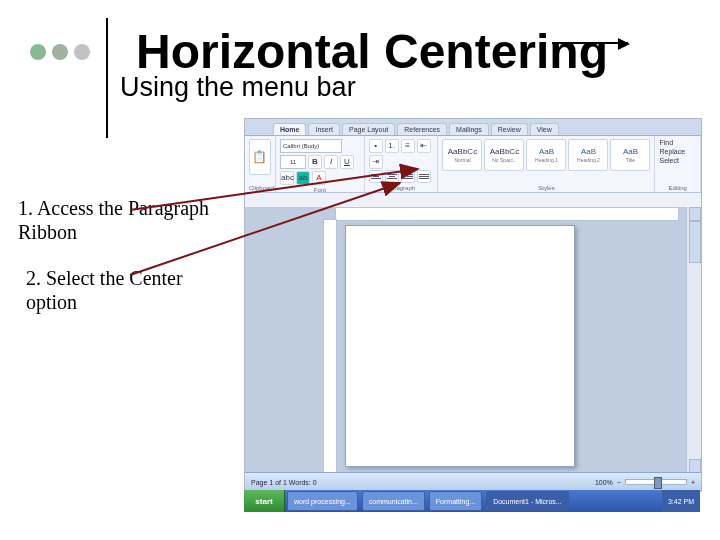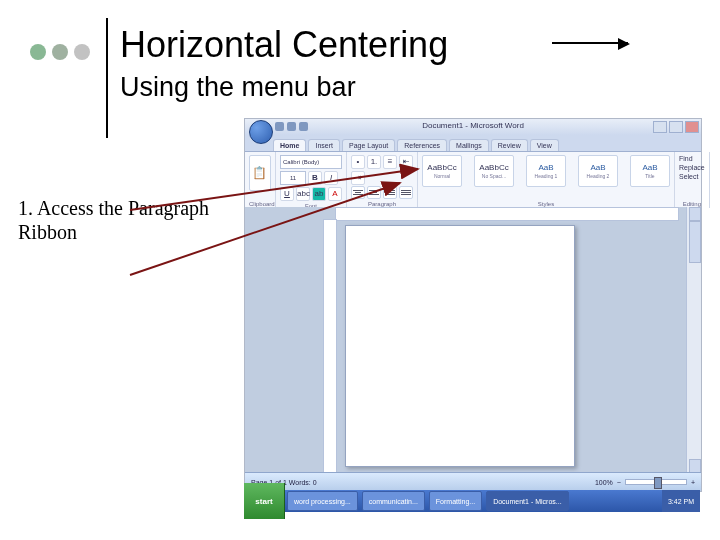--- a/index.html
+++ b/index.html
@@ -1,20 +1,20 @@
 <!DOCTYPE html>
 <html><head>
 <meta charset="utf-8">
 <style>
   html,body{margin:0;padding:0;width:720px;height:540px;background:#fff;font-family:Arial,Helvetica,sans-serif;overflow:hidden}
   .slide{position:relative;width:720px;height:540px}
   .bullets{position:absolute;left:30px;top:44px;display:flex;gap:6px}
   .bullets span{width:16px;height:16px;border-radius:50%}
   .vrule{position:absolute;left:106px;top:18px;width:2px;height:120px;background:#000}
-  .title{position:absolute;left:120px;top:24px;font-size:36px;font-weight:400;white-space:nowrap}
+  .title{position:absolute;left:136px;top:24px;font-size:48px;font-weight:700;white-space:nowrap}
   .sub{position:absolute;left:120px;top:72px;font-size:27px}
   .arrow-right{position:absolute;left:552px;top:42px;width:76px;height:0;border-top:2px solid #000}
   .arrow-right:after{content:"";position:absolute;right:-2px;top:-6px;border-left:12px solid #000;border-top:6px solid transparent;border-bottom:6px solid transparent}
   .step1{position:absolute;left:18px;top:196px;width:220px;font-family:"Times New Roman",serif;font-size:20px;line-height:1.2}
   .step2{position:absolute;left:26px;top:266px;width:200px;font-family:"Times New Roman",serif;font-size:20px;line-height:1.2}
 
   .wordwin{position:absolute;left:244px;top:118px;width:456px;height:372px;border:1px solid #b0b8c8;background:#eef2f8;font-family:"Segoe UI",Tahoma,sans-serif}
   .titlebar{height:16px;background:linear-gradient(#e8eef8,#cdd9ee);position:relative}
   .orb{position:absolute;left:4px;top:1px;width:22px;height:22px;border-radius:50%;background:radial-gradient(circle at 30% 30%,#6ea0e8,#2f5fb0);border:1px solid #1d3e78;z-index:2}
   .qat{position:absolute;left:30px;top:3px;display:flex;gap:3px}
@@ -41,42 +41,42 @@
   .parag{width:78px}
   .align{display:flex;gap:2px}
   .abtn{width:14px;height:13px;border:1px solid #c8d4e8;border-radius:2px;background:#fff;display:flex;flex-direction:column;justify-content:center;align-items:center;gap:1px;padding:1px 1px;box-sizing:border-box}
   .abtn b{display:block;height:1px;background:#556;width:100%}
   .abtn.left b:nth-child(2){width:60%}
   .abtn.center b{margin:0 auto}
   .abtn.center b:nth-child(2){width:60%}
   .abtn.right b{margin-left:auto}
   .abtn.right b:nth-child(2){width:60%}
   .stylesg{flex:1}
-  .srow{display:flex;gap:12px}
+  .srow{display:flex;gap:2px}
   .stylebox{width:38px;height:30px;border:1px solid #c8d4e8;background:#fff;border-radius:2px;font-size:8px;color:#335;display:flex;flex-direction:column;align-items:center;justify-content:center;line-height:1}
   .stylebox small{font-size:5px;color:#779;margin-top:2px}
   .editg{width:44px}
 
   .workspace{position:absolute;left:0;right:0;top:88px;bottom:18px;background:#c0cde0}
   .hruler{position:absolute;left:90px;right:22px;top:0;height:12px;background:#fff;border:1px solid #b6c3dc}
   .vruler{position:absolute;left:78px;top:12px;bottom:0;width:12px;background:#fff;border:1px solid #b6c3dc}
   .page{position:absolute;left:100px;top:18px;width:228px;height:240px;background:#fff;border:1px solid #94a3c0;box-shadow:2px 2px 4px rgba(0,0,0,.25)}
   .vscroll{position:absolute;right:0;top:0;bottom:0;width:14px;background:#e4eaf4;border-left:1px solid #b6c3dc}
   .vscroll i{position:absolute;left:2px;width:10px;background:#cdd9ee;border:1px solid #aab8d4}
   .vscroll .up{top:0;height:12px}
   .vscroll .down{bottom:0;height:12px}
   .vscroll .thumb{top:14px;height:40px}
 
   .status{position:absolute;left:0;right:0;bottom:0;height:18px;background:linear-gradient(#daeafd,#b7cdeb);border-top:1px solid #8fa6cc;font-size:7px;color:#224;display:flex;align-items:center;padding:0 6px;gap:10px}
   .status .zoom{margin-left:auto;display:flex;align-items:center;gap:4px}
   .zbar{width:60px;height:4px;background:#fff;border:1px solid #9fb0d0;position:relative}
   .zbar i{position:absolute;left:28px;top:-3px;width:6px;height:10px;background:#7f98c0;border:1px solid #556}
 
   .taskbar{position:absolute;left:244px;top:490px;width:456px;height:22px;background:linear-gradient(#4a79d0,#2c56a8);display:flex;align-items:center}
-  .start{height:36px;width:40px;background:linear-gradient(#5fb85f,#2f8a2f);border-right:1px solid #1d5e1d;color:#fff;font-size:8px;font-weight:700;display:flex;align-items:center;justify-content:center}
+  .start{height:22px;width:40px;background:linear-gradient(#5fb85f,#2f8a2f);border-right:1px solid #1d5e1d;color:#fff;font-size:8px;font-weight:700;display:flex;align-items:center;justify-content:center}
   .tbtn{height:18px;margin:0 2px;padding:0 6px;background:#6b93dc;border:1px solid #3a5ea8;border-radius:2px;font-size:7px;color:#fff;display:flex;align-items:center;gap:3px}
   .tbtn.active{background:#3a5ea8}
   .tray{margin-left:auto;height:22px;padding:0 6px;font-size:7px;color:#fff;display:flex;align-items:center;gap:4px;background:#3a5ea8}
 
   svg.anno{position:absolute;left:0;top:0;pointer-events:none}
 </style>
 </head>
 <body>
 
 <div class="slide">
@@ -84,36 +84,23 @@
     <span style="background:#89b894"></span>
     <span style="background:#9fb1a0"></span>
     <span style="background:#c2c2c2"></span>
   </div>
   <div class="vrule"></div>
   <div class="title">Horizontal Centering</div>
   <div class="sub">Using the menu bar</div>
   <div class="arrow-right"></div>
 
   <div class="step1">1.  Access the Paragraph Ribbon</div>
+  <div class="step2">2.  Select the Center option</div>
 
   <div class="wordwin">
-    <div class="titlebar">
-      <div class="orb"></div>
-      <div class="qat">
-          <i></i>
-          <i></i>
-          <i></i>
-        </div>
-      <div class="doctitle">Document1 - Microsoft Word</div>
-      <div class="winbtns">
-        <i></i>
-        <i></i>
-        <i></i>
-      </div>
-    </div>
     <div class="tabs">
       <div class="tab active">Home</div>
       <div class="tab">Insert</div>
       <div class="tab">Page Layout</div>
       <div class="tab">References</div>
       <div class="tab">Mailings</div>
       <div class="tab">Review</div>
       <div class="tab">View</div>
     </div>
     <div class="ribbon">

